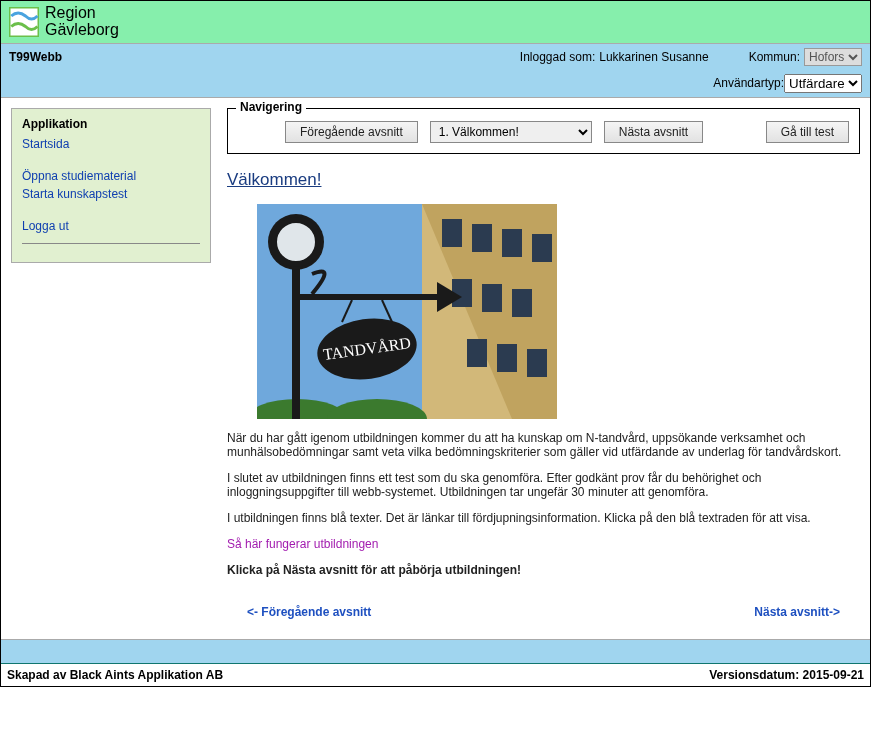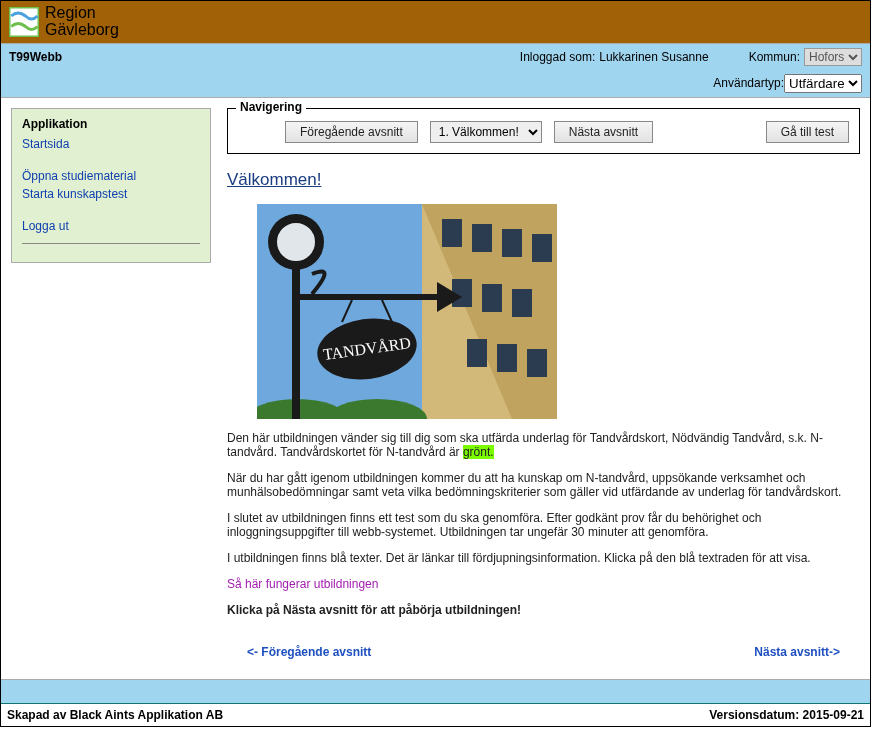--- a/index.html
+++ b/index.html
@@ -7,21 +7,21 @@
       margin: 0;
       font-family: Arial, sans-serif;
       font-size: 12px;
       background: #fff;
     }
     .page {
       width: 871px;
       border: 1px solid #000;
     }
     .header {
-      background: #a16207;
+      background: #86efac;
       border-bottom: 1px solid #aaa;
       padding: 4px 8px;
       display: flex;
       align-items: center;
     }
     .logo-wrap { display: flex; align-items: center; }
     .logo-svg { width: 30px; height: 30px; margin-right: 6px; }
     .brand { font-size: 16px; font-weight: normal; line-height: 1.05; }
     .brand .line1 { display: block; }
     .topbar {
@@ -97,21 +97,21 @@
       border: 1px solid #888;
       padding: 3px 14px;
       font-size: 12px;
       cursor: pointer;
       color: #222;
     }
     .nav-select {
       border: 1px solid #888;
       font-size: 12px;
       padding: 2px 4px;
-      width: 112px;
+      width: 162px;
     }
     .page-title {
       font-size: 17px;
       font-weight: normal;
       text-decoration: underline;
       color: #1a3c80;
       margin-bottom: 14px;
     }
     .hero {
       width: 300px;
@@ -255,23 +255,20 @@
 
           <line x1="95" y1="96" x2="85" y2="118" stroke="#1a1a1a" stroke-width="2"></line>
           <line x1="125" y1="96" x2="135" y2="118" stroke="#1a1a1a" stroke-width="2"></line>
 
           <ellipse cx="110" cy="145" rx="50" ry="30" fill="#1a1a1a" transform="rotate(-8 110 145)"></ellipse>
           <text x="110" y="150" fill="#fff" font-family="cursive" font-size="16" text-anchor="middle" transform="rotate(-8 110 145)">TANDVÅRD</text>
         </svg>
       </div>
 
       <div class="paragraphs">
-        <p>
-          <span>Den här utbildningen vänder sig till dig som ska utfärda underlag för Tandvårdskort, Nödvändig Tandvård,  s.k. N-tandvård. Tandvårdskortet för N-tandvård är </span><span class="hl">grönt.</span>
-        </p>
         <p>När du har gått igenom utbildningen kommer du att ha kunskap om N-tandvård, uppsökande verksamhet och munhälsobedömningar samt veta vilka bedömningskriterier som gäller vid utfärdande av underlag för tandvårdskort.</p>
         <p>I slutet av utbildningen finns ett test som du ska genomföra. Efter godkänt prov får du behörighet och inloggningsuppgifter till webb-systemet. Utbildningen tar ungefär 30 minuter att genomföra.</p>
         <p>I utbildningen finns blå texter. Det är länkar till fördjupningsinformation. Klicka på den blå textraden för att visa.</p>
         <p><a href="#" class="blue-link">Så här fungerar utbildningen</a></p>
         <p class="bold">Klicka på Nästa avsnitt för att påbörja utbildningen!</p>
       </div>
 
       <div class="bottom-nav">
         <span>&lt;- Föregående avsnitt</span>
         <span>Nästa avsnitt-&gt;</span>

